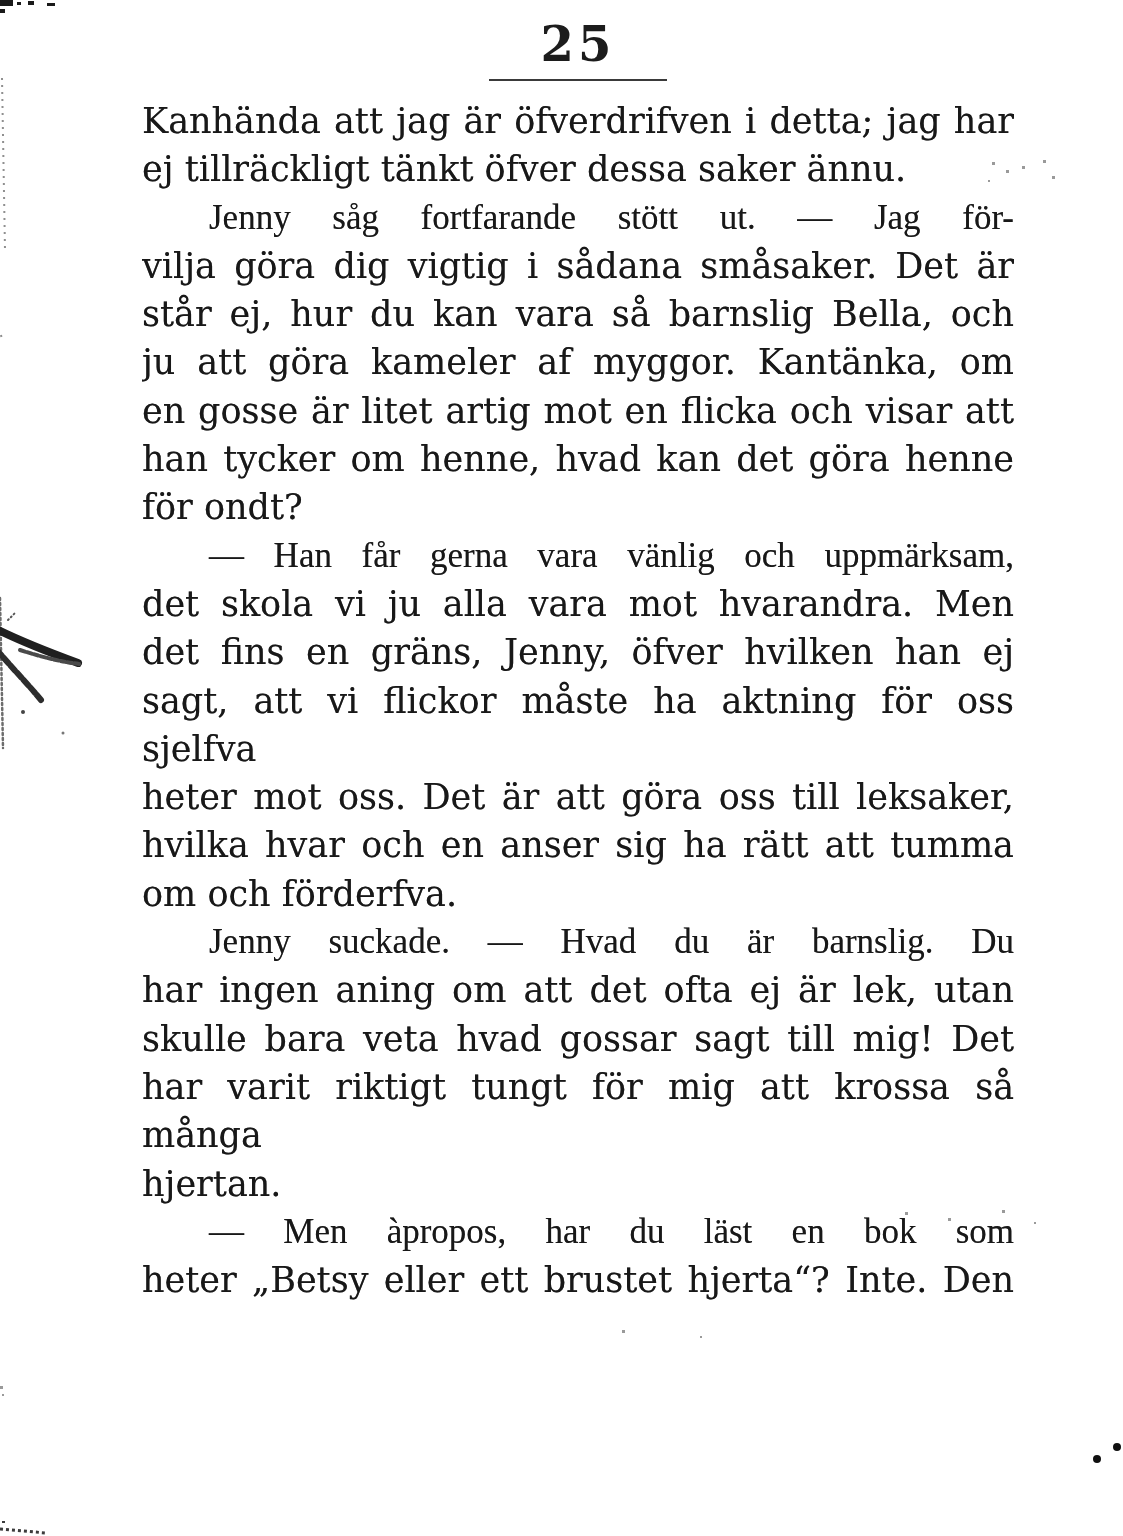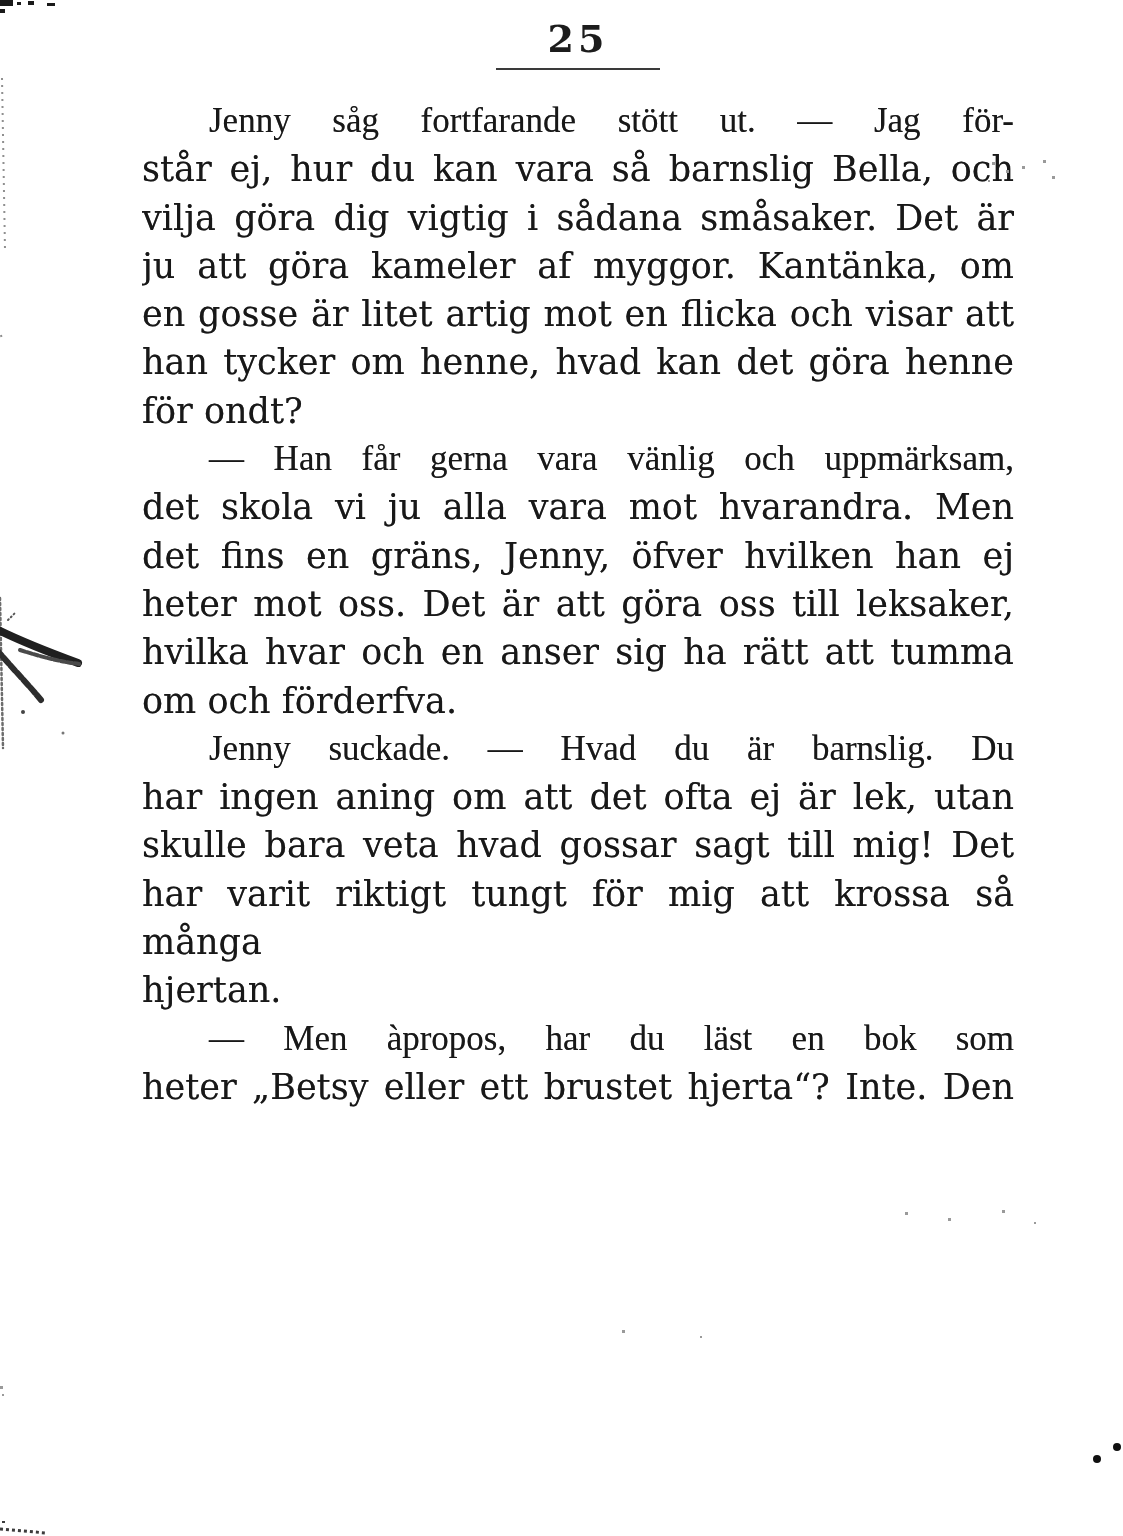--- a/index.html
+++ b/index.html
@@ -18,21 +18,21 @@
   }
   .page-header {
     position: absolute;
     top: 16px;
     left: 142px;
     width: 872px;
     text-align: center;
   }
   .page-number {
     display: inline-block;
-    font-size: 38px;
+    font-size: 48px;
     font-weight: bold;
     letter-spacing: 4px;
     color: #1c1c1c;
     padding: 0 52px 7px 52px;
     border-bottom: 2px solid #3a3a3a;
   }
   .text-block {
     position: absolute;
     top: 97px;
     left: 142px;
@@ -61,32 +61,37 @@
 <body>
 
 <div class="page">
 
   <div class="page-header">
     <span class="page-number">25</span>
   </div>
 
   <div class="text-block">
       <div class="paragraph">
+        <div class="line">Kanhända att jag är öfverdrifven i detta; jag har</div>
+        <div class="line last">ej tillräckligt tänkt öfver dessa saker ännu.</div>
+      </div>
+      <div class="paragraph">
         <div class="line indent">Jenny såg fortfarande stött ut. — Jag för-</div>
+        <div class="line">vilja göra dig vigtig i sådana småsaker. Det är</div>
         <div class="line">står ej, hur du kan vara så barnslig Bella, och</div>
-        <div class="line">vilja göra dig vigtig i sådana småsaker. Det är</div>
         <div class="line">ju att göra kameler af myggor. Kantänka, om</div>
         <div class="line">en gosse är litet artig mot en flicka och visar att</div>
         <div class="line">han tycker om henne, hvad kan det göra henne</div>
         <div class="line last">för ondt?</div>
       </div>
       <div class="paragraph">
         <div class="line indent">— Han får gerna vara vänlig och uppmärksam,</div>
         <div class="line">det skola vi ju alla vara mot hvarandra. Men</div>
         <div class="line">det fins en gräns, Jenny, öfver hvilken han ej</div>
+        <div class="line">sagt, att vi flickor måste ha aktning för oss sjelfva</div>
         <div class="line">heter mot oss. Det är att göra oss till leksaker,</div>
         <div class="line">hvilka hvar och en anser sig ha rätt att tumma</div>
         <div class="line last">om och förderfva.</div>
       </div>
       <div class="paragraph">
         <div class="line indent">Jenny suckade. — Hvad du är barnslig. Du</div>
         <div class="line">har ingen aning om att det ofta ej är lek, utan</div>
         <div class="line">skulle bara veta hvad gossar sagt till mig! Det</div>
         <div class="line">har varit riktigt tungt för mig att krossa så många</div>
         <div class="line last">hjertan.</div>

